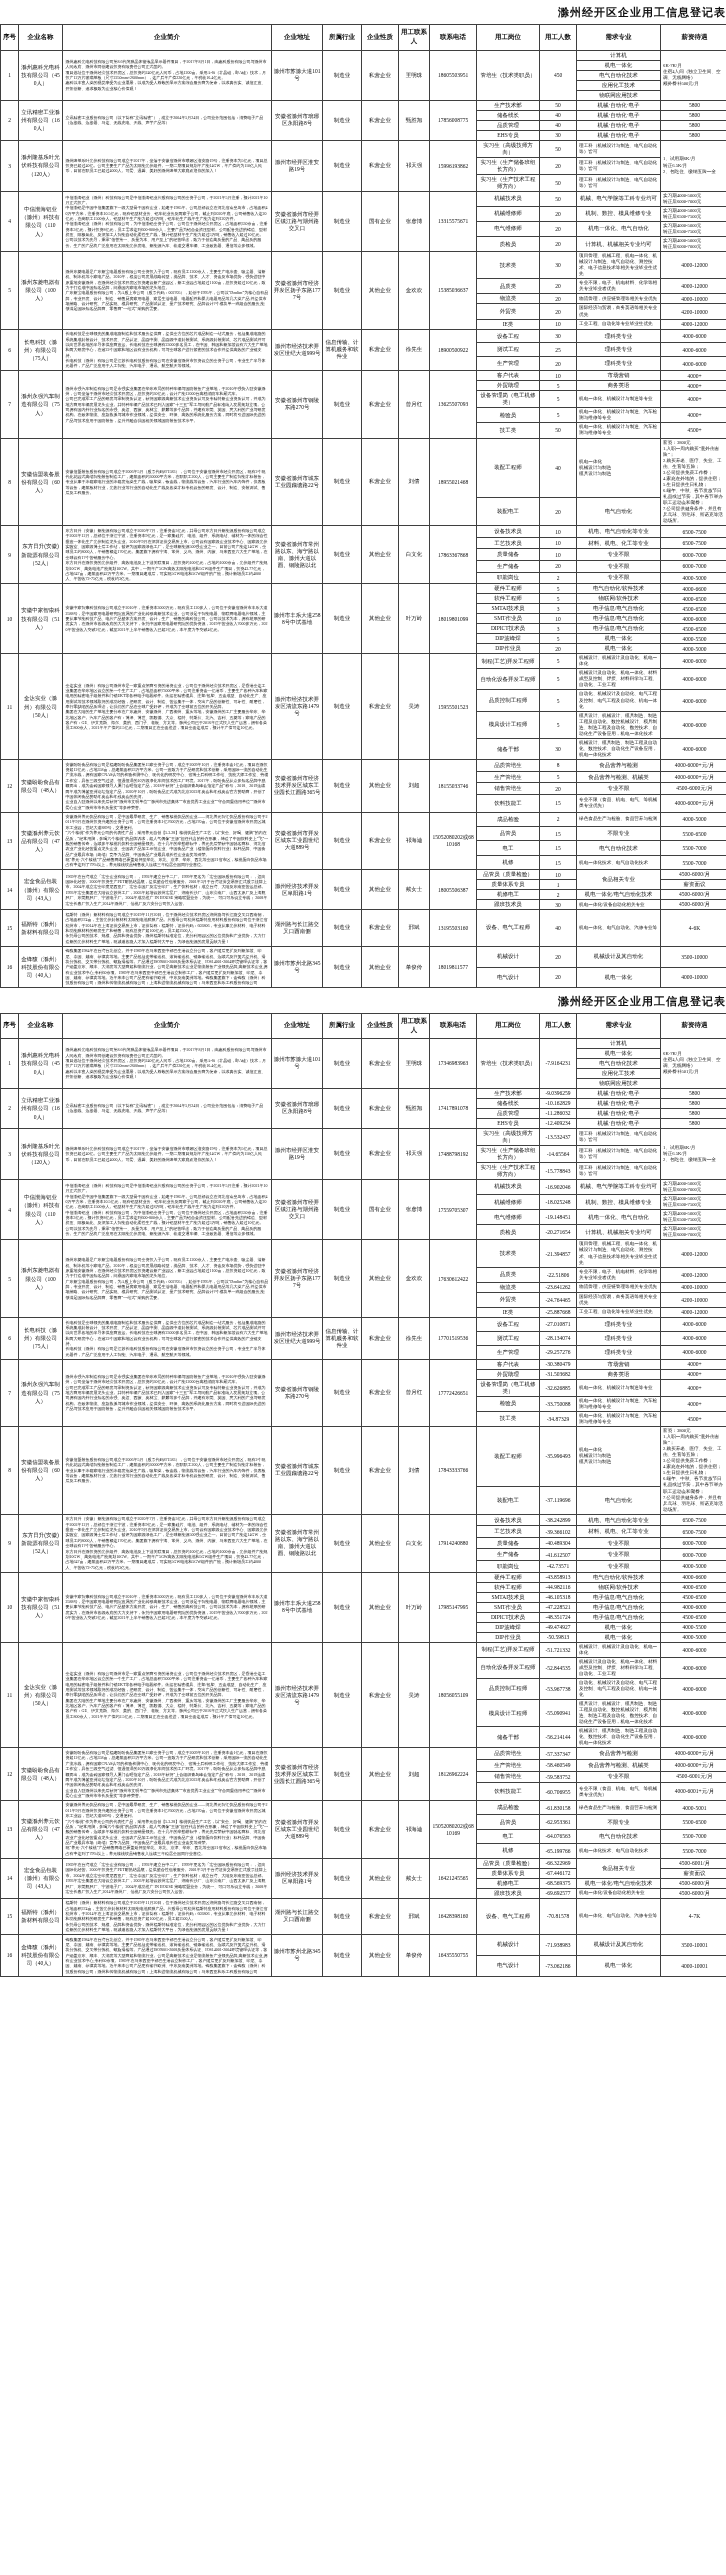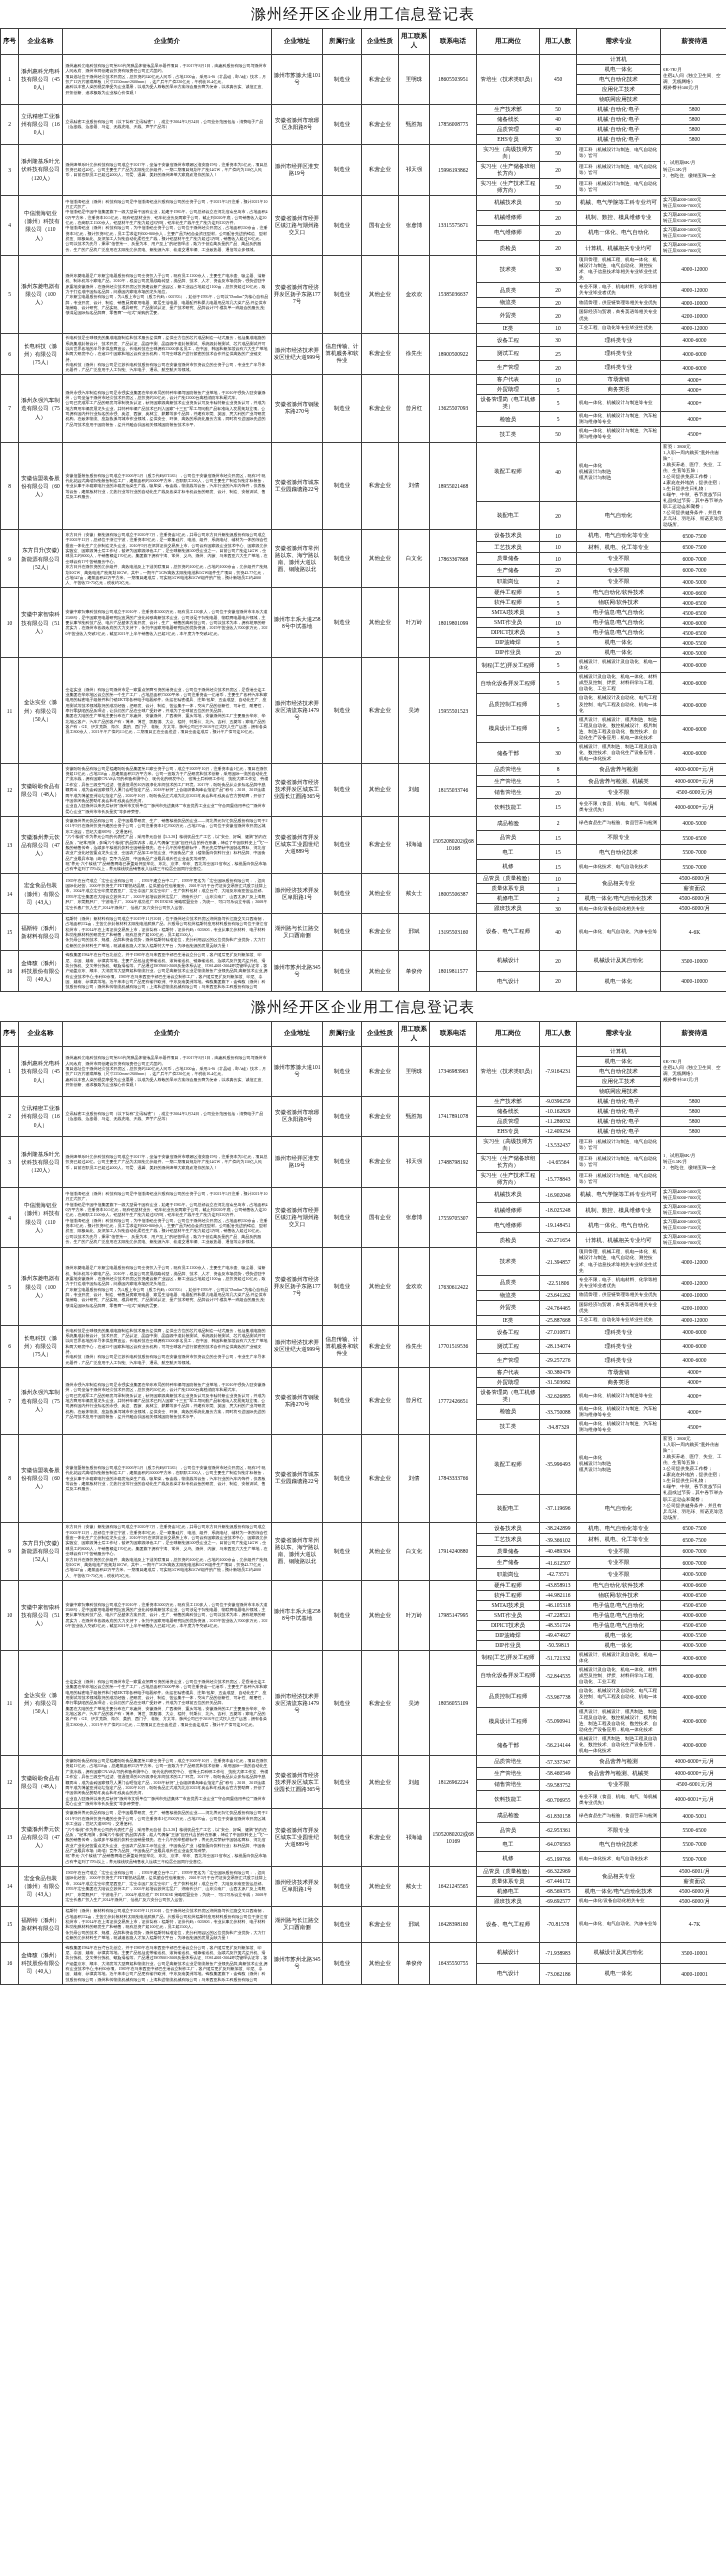--- a/index.html
+++ b/index.html
@@ -1,17 +1,17 @@
 <!DOCTYPE html>
 <html style="font-size:8.4px"><head>
 <meta charset="utf-8">
 <style>
   html,body{margin:0;padding:0;background:#ffffff;}
   body{width:726px;font-family:"Liberation Serif","DejaVu Serif",serif;color:#111;}
-  .tbl-title{text-align:center;font-size:15px;font-weight:normal;padding:5.2px 0 4.2px 0;letter-spacing:1px;}
+  .tbl-title{text-align:right;font-size:11px;font-weight:bold;padding:5.2px 0 4.2px 0;letter-spacing:1px;}
   table.grid{border-collapse:collapse;width:726px;table-layout:fixed;}
   th,td{border:0.5px solid #3f3f3f;text-align:center;vertical-align:middle;font-size:5.5px;padding:1px 1.6px;word-break:break-all;white-space:pre-line;}
   th{font-size:6.5px;font-weight:bold;padding:3.1px 0.5px;background:#fff;}
   td.intro{font-size:4px;text-align:left;line-height:1.34;padding:1.6px 2.6px;}
   td.cname{font-size:5.5px;line-height:1.5;}
   td.longtext{text-align:left;font-size:4.6px;line-height:1.32;padding:1px 2.1px;}
   col.c0{width:18px}col.c1{width:44px}col.c2{width:209px}col.c3{width:51px}
   col.c4{width:39px}col.c5{width:37px}col.c6{width:31px}col.c7{width:47px}
   col.c8{width:63px}col.c9{width:37px}col.c10{width:84px}col.c11{width:68px}
 </style>

